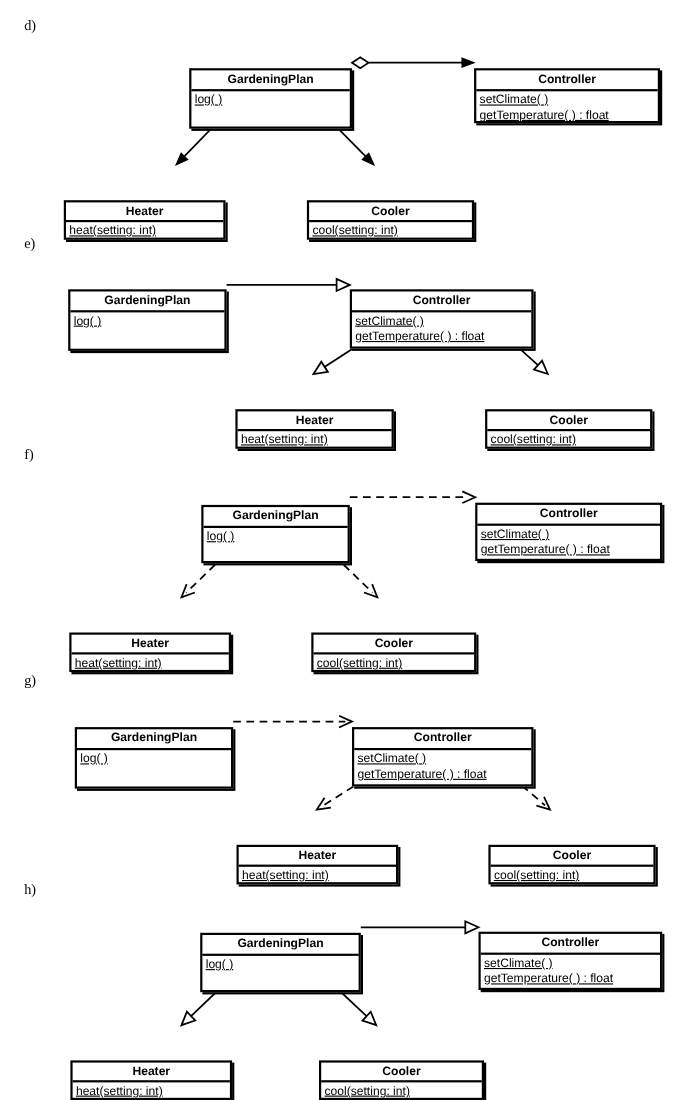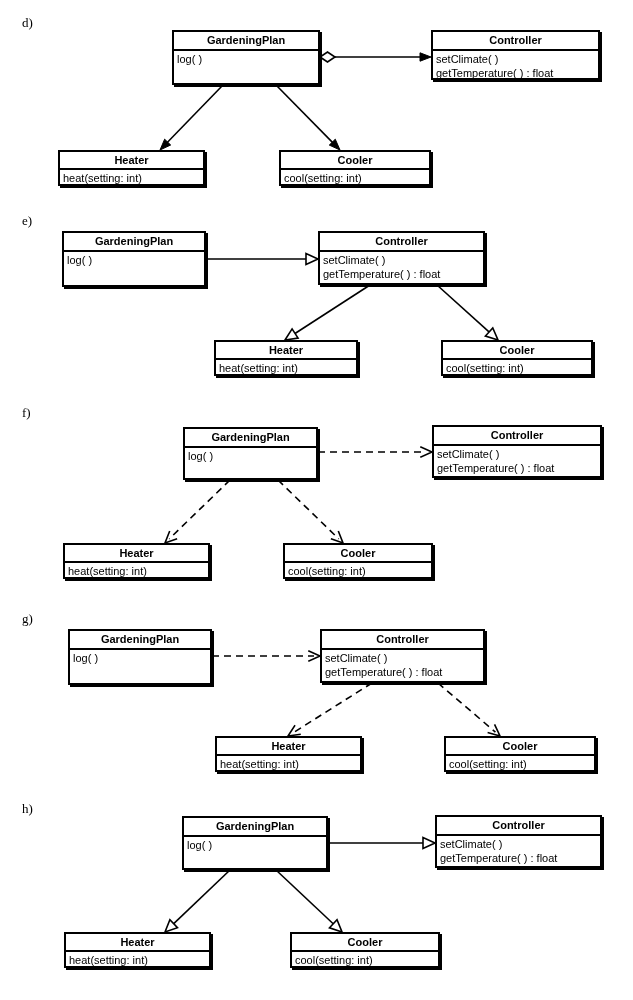--- a/index.html
+++ b/index.html
@@ -36,37 +36,39 @@
     white-space: nowrap;
   }
   
   .umlbox {
     position: absolute;
     box-sizing: border-box;
     background: #ffffff;
     border: 2px solid #000000;
     box-shadow: 2px 2px 0 0 #000000;
     z-index: 5;
+    margin-top: 32px;
   }
   .uml-name {
     box-sizing: border-box;
     width: 100%;
     text-align: center;
     font-weight: bold;
     font-size: 11px;
     line-height: 15px;
     padding: 1px 2px 2px 2px;
     border-bottom: 2px solid #000000;
     white-space: nowrap;
     overflow: hidden;
   }
   .uml-ops {
     box-sizing: border-box;
     width: 100%;
     padding: 1px 1px 1px 3px;
+    text-decoration: underline;
   }
   .uml-op {
     font-size: 11px;
     line-height: 14px;
     white-space: nowrap;
     text-align: left;
   }
   
   .edges {
     position: absolute;

